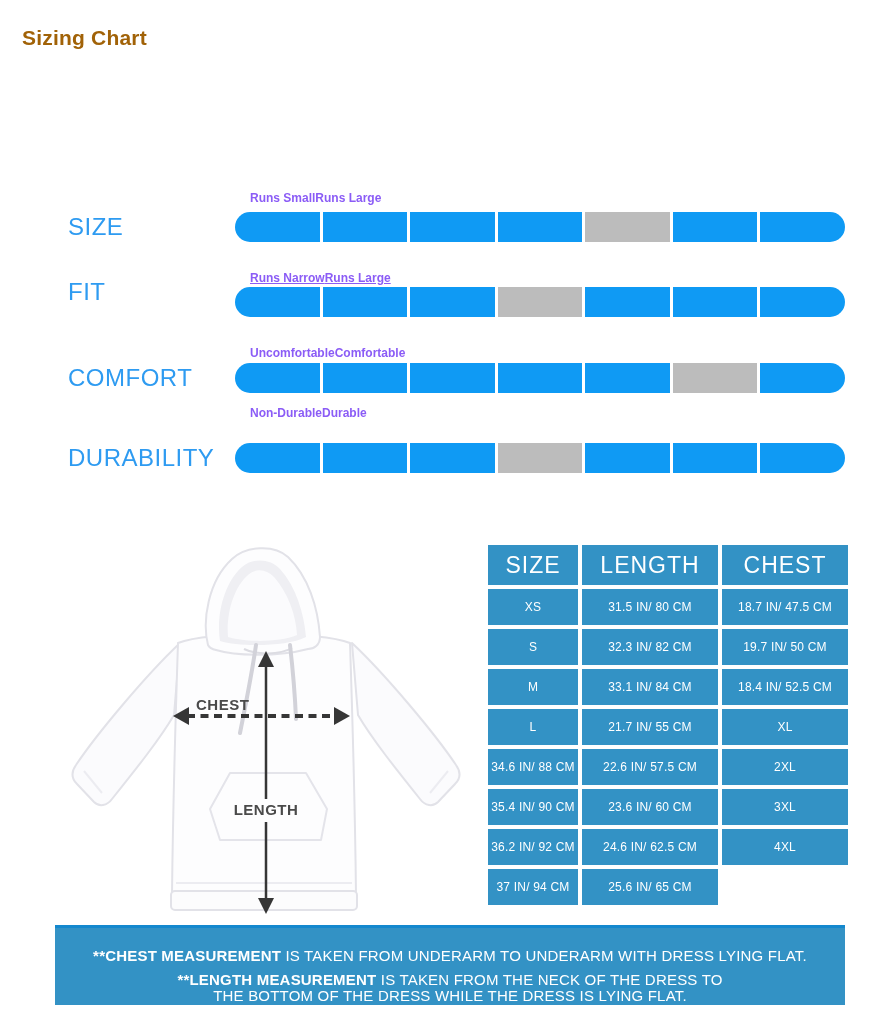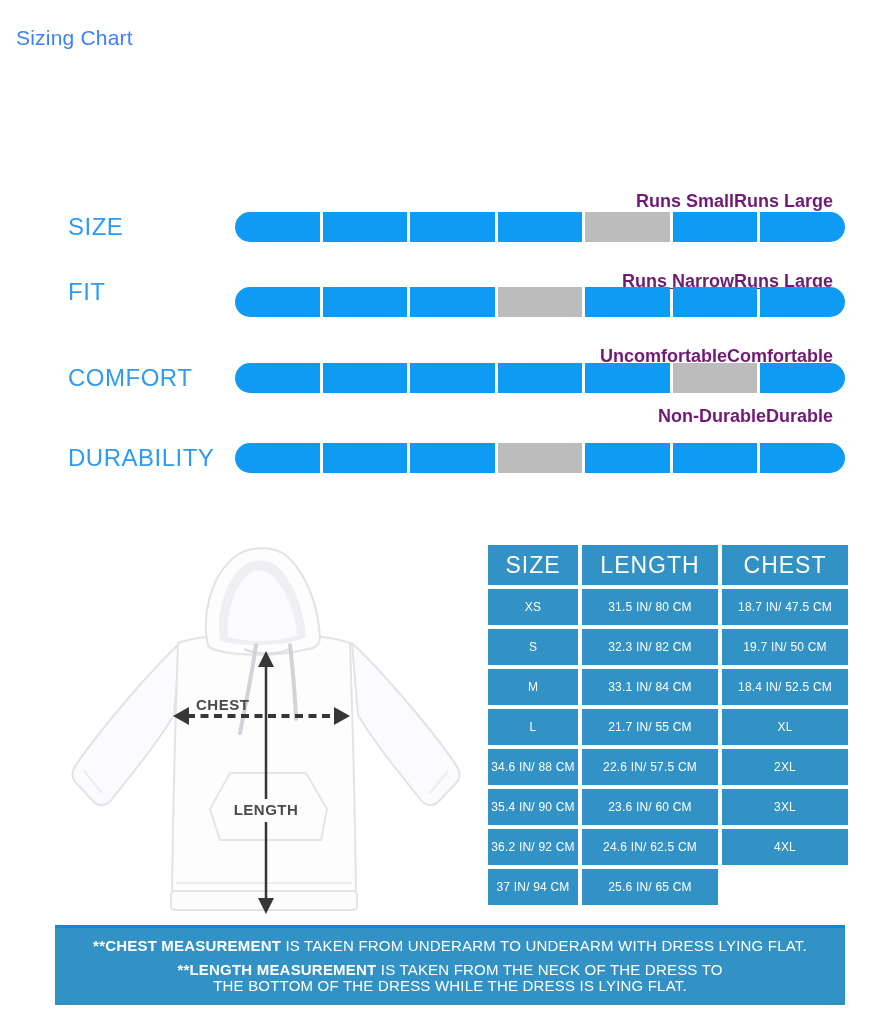--- a/index.html
+++ b/index.html
@@ -1,48 +1,48 @@
 <!DOCTYPE html>
 <html><head>
 <meta charset="utf-8">
 <title>Sizing Chart</title>
 <style>
   html,body{margin:0;padding:0;background:#ffffff;}
   body{font-family:"Liberation Sans",sans-serif;}
   .page{position:relative;width:887px;height:1024px;background:#fff;overflow:hidden;}
 
-  .page-title{position:absolute;left:16px;top:26px;font-size:21px;color:#3b82f6;font-weight:normal;margin:0;letter-spacing:0.2px;}
+  .page-title{position:absolute;left:22px;top:26px;font-size:21px;color:#a16207;font-weight:bold;margin:0;letter-spacing:0.2px;}
 
   
   .rating-name{position:absolute;left:68px;height:30px;line-height:30px;
     font-size:24px;color:#2e9bf1;letter-spacing:0.5px;}
   .end-labels{position:absolute;left:235px;width:610px;height:16px;
-    display:flex;justify-content:flex-end;box-sizing:border-box;
-    padding:0 12px 0 15px;font-size:18px;font-weight:bold;color:#701a75;}
+    display:flex;justify-content:flex-start;box-sizing:border-box;
+    padding:0 12px 0 15px;font-size:12px;font-weight:bold;color:#8b5cf6;}
   .bar{position:absolute;left:235px;width:610px;height:30px;border-radius:15px;
     overflow:hidden;display:flex;gap:3px;}
   .seg{flex:1;background:#0f9af4;}
   .seg.gray{background:#bcbcbc;}
 
   
   .hoodie{position:absolute;left:68px;top:543px;}
   .meas-text{font-family:"Liberation Sans",sans-serif;font-weight:bold;fill:#4a4a4a;font-size:15px;letter-spacing:0.5px;}
 
   
   .size-table{position:absolute;left:488px;top:545px;display:grid;
     grid-template-columns:90px 136px 126px;grid-template-rows:40px repeat(8,36px);
     gap:4px;}
   .cell{background:#3392c5;color:#ffffff;display:flex;align-items:center;
     justify-content:center;font-size:12px;letter-spacing:0.2px;}
   .hcell{font-size:23px;letter-spacing:1px;}
 
   
   .banner{position:absolute;left:55px;top:925px;width:790px;height:80px;
     background:#3392c5;border-top:3px solid #1488ce;box-sizing:border-box;
-    color:#ffffff;text-align:center;padding-top:10px;}
+    color:#ffffff;text-align:center;padding-top:20px;}
   .banner p{margin:0;font-size:15px;line-height:16px;letter-spacing:0.2px;}
   .banner p.first{margin-bottom:8px;}
   .banner .b{font-weight:bold;}
 </style>
 </head>
 <body>
 
 <div class="page">
 
   <h1 class="page-title">Sizing Chart</h1>

